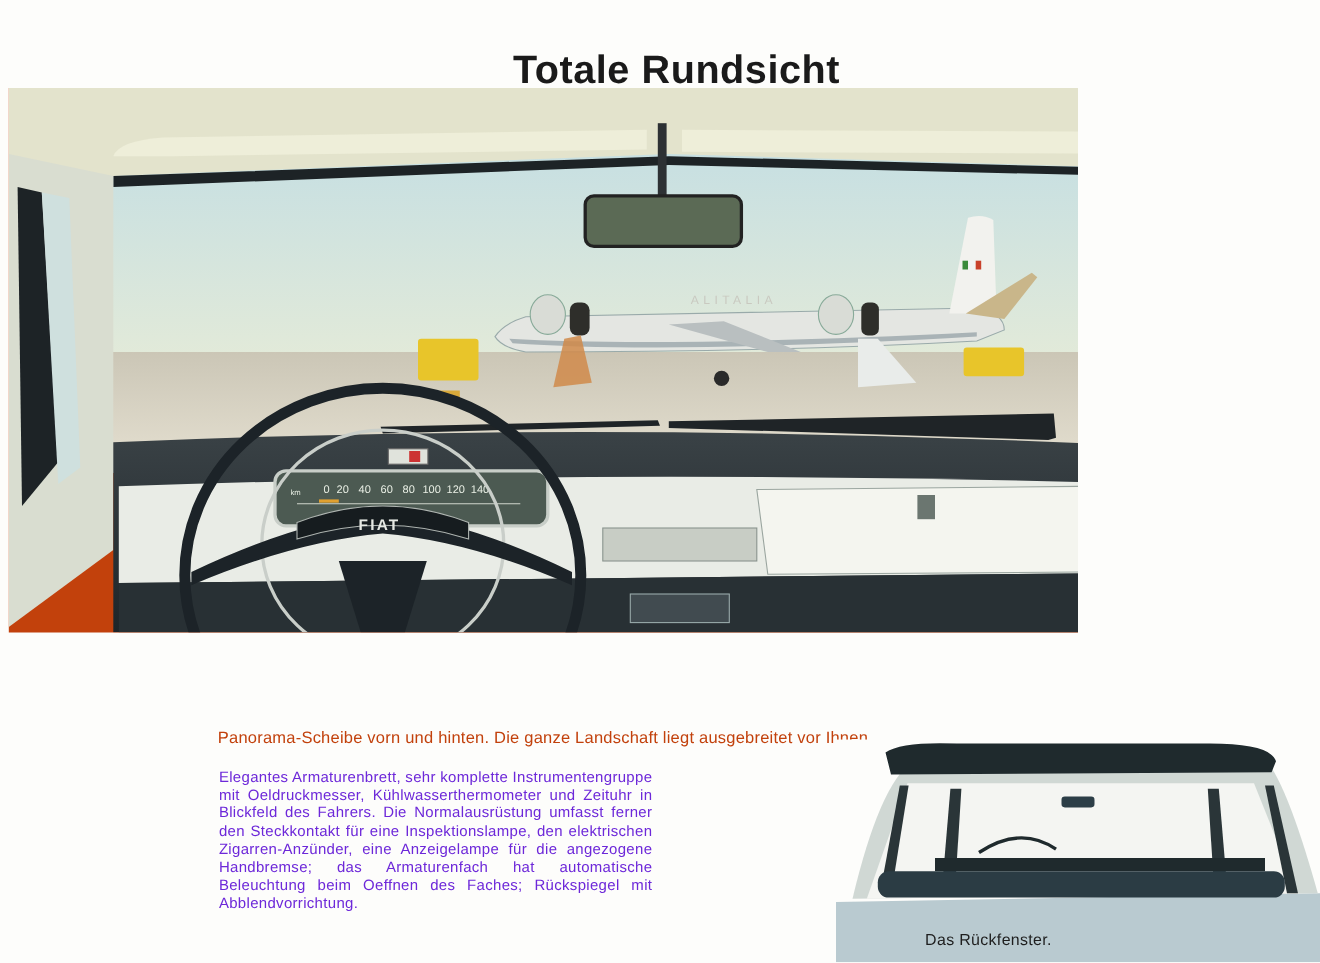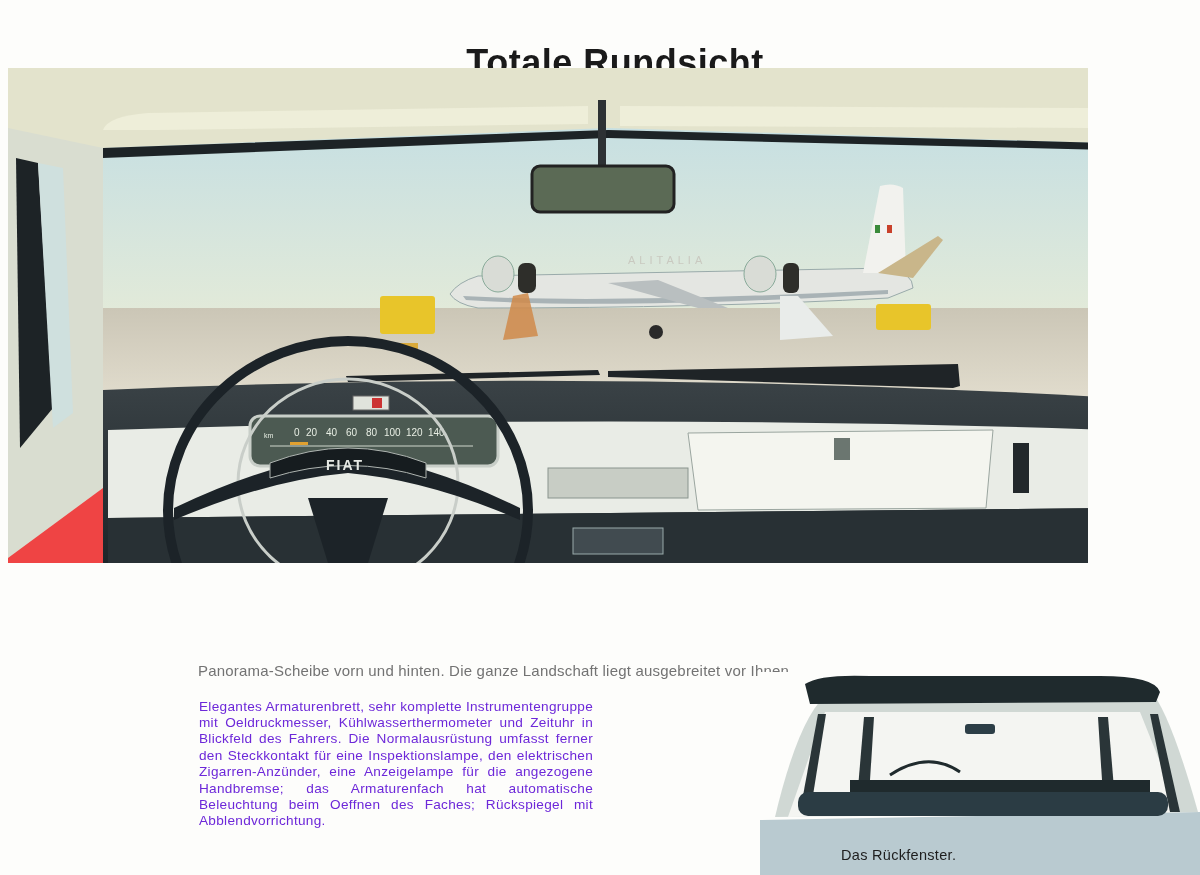--- a/index.html
+++ b/index.html
@@ -1,19 +1,19 @@
 <!DOCTYPE html>
 <html><head>
 <meta charset="utf-8">
 <style>
   html, body { margin:0; padding:0; }
   body { width:1200px; height:875px; background:#fdfdfb; position:relative; overflow:hidden; font-family:"Liberation Sans", sans-serif; }
   .title { position:absolute; left:0; width:1230px; top:18px; text-align:center; font-size:36px; color:#1a1a1a; letter-spacing:0.5px; }
-  .photo { position:absolute; left:8px; top:68px; width:1080px; height:495px; overflow:hidden; background:#ef4444; }
-  .caption { position:absolute; left:198px; top:647px; font-size:15px; color:#737373; letter-spacing:0.2px; }
+  .photo { position:absolute; left:8px; top:80px; width:972px; height:495px; overflow:hidden; background:#c2410c; }
+  .caption { position:absolute; left:198px; top:647px; font-size:15px; color:#c2410c; letter-spacing:0.2px; }
   .body-text { position:absolute; left:199px; top:685px; width:394px; font-size:13.6px; line-height:16.4px; color:#6d28d9; text-align:justify; letter-spacing:0.3px; }
   .rear { position:absolute; left:760px; top:672px; width:440px; height:203px; overflow:hidden; }
   .rear-caption { position:absolute; left:803px; top:832px; font-size:14.5px; color:#1e1e1e; letter-spacing:0.3px;margin-left:38px; }
 </style>
 </head>
 <body>
 
 <h1 class="title">Totale Rundsicht</h1>
 
 <div class="photo">

